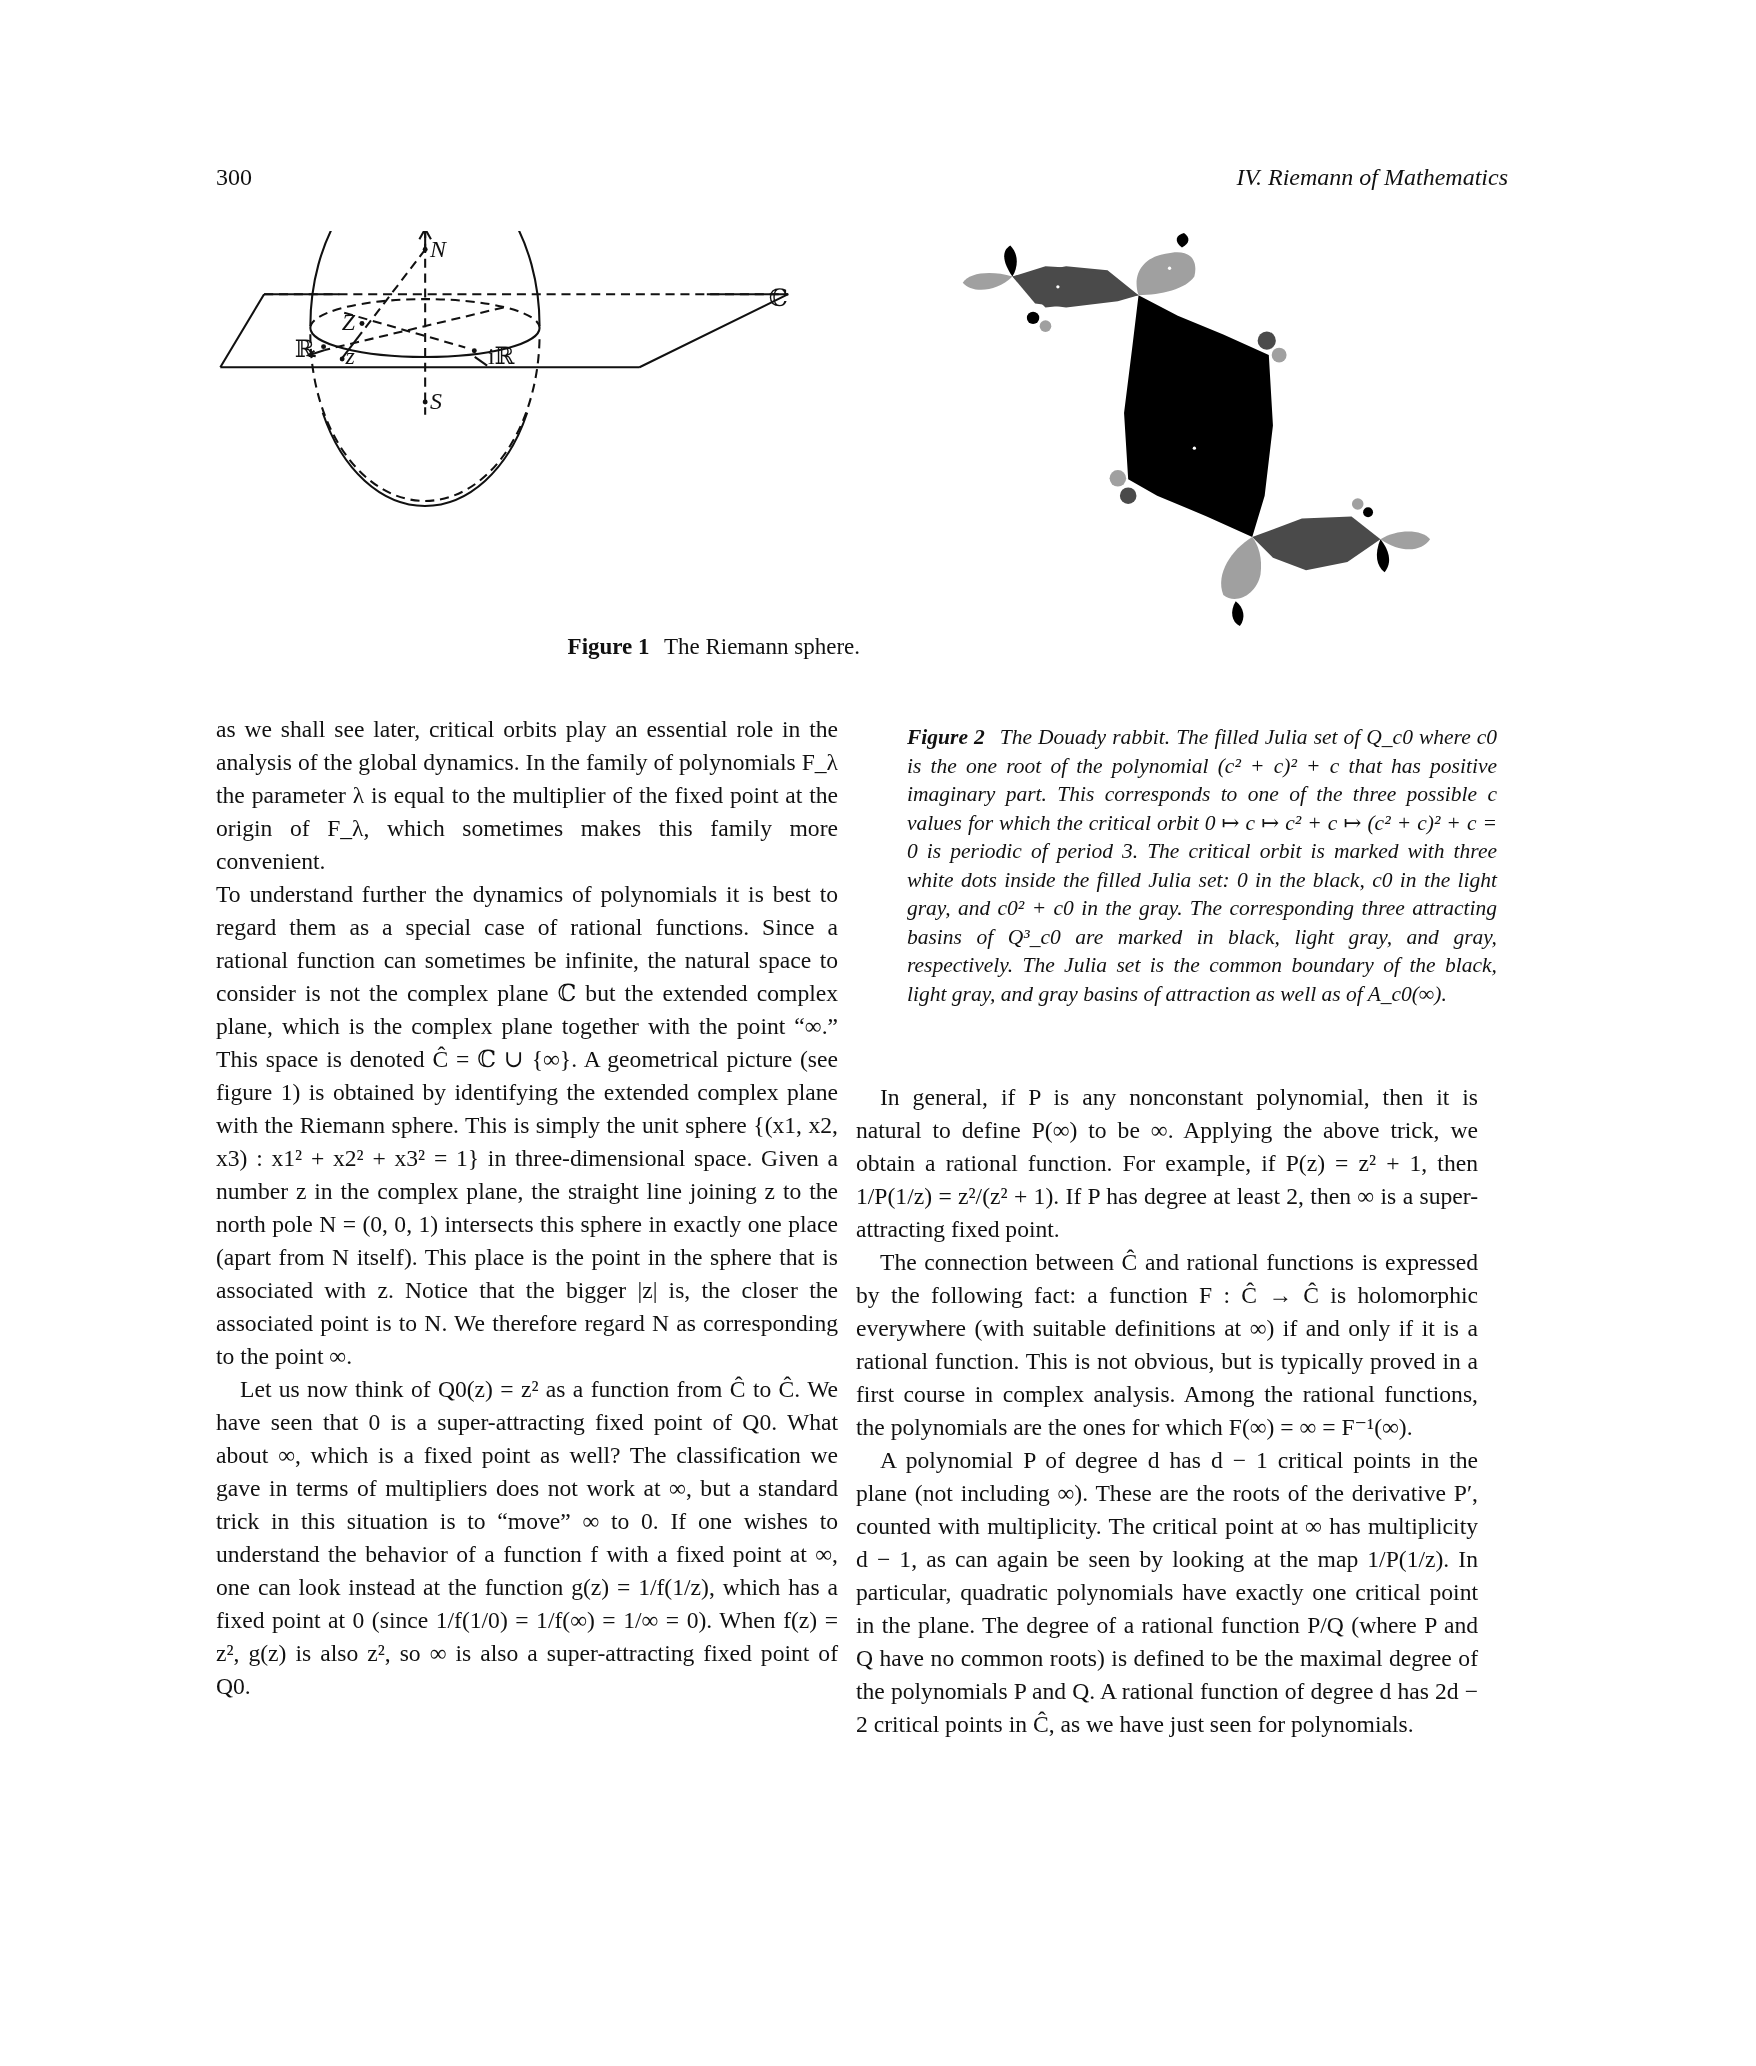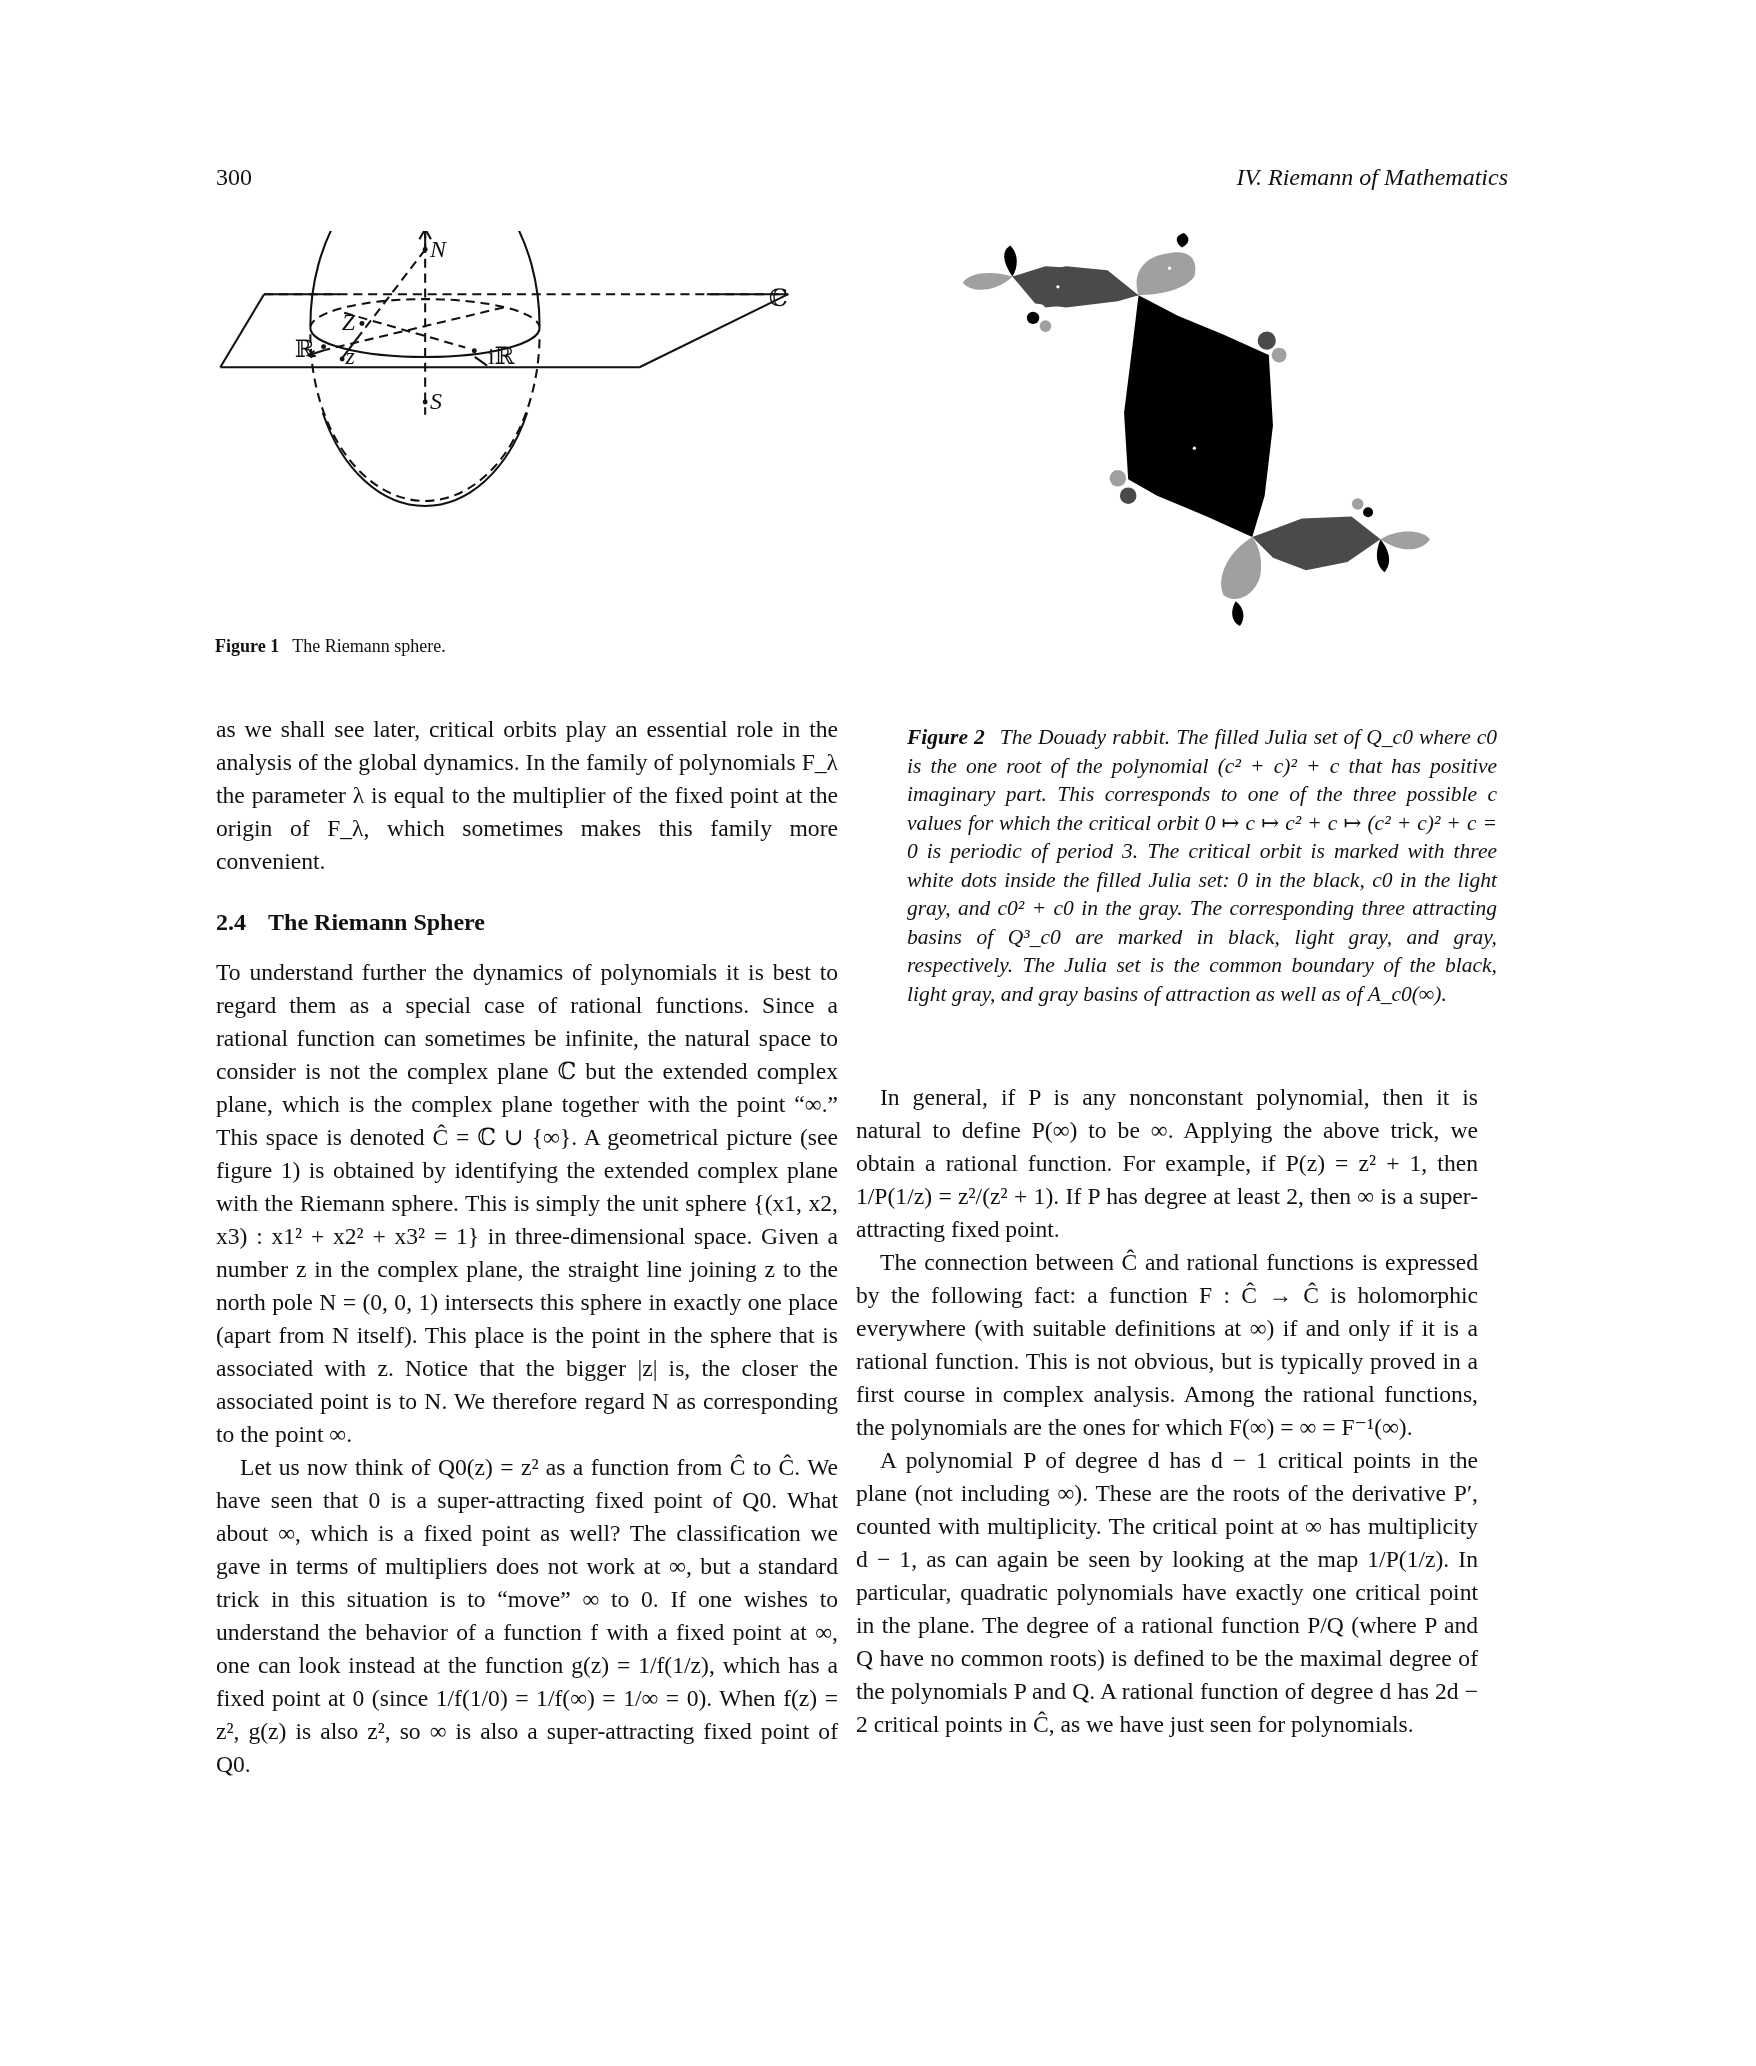--- a/index.html
+++ b/index.html
@@ -10,21 +10,21 @@
   .page-num { left:216px; }
   .head-title { right:248px; font-style:italic; }
   .col { position:absolute; width:622px; font-size:23.6px; line-height:33px; text-align:justify; }
   .col p { margin:0; }
   .col p.indent { text-indent:24px; }
   .col-left { left:216px; top:713px; }
   .col-right { left:856px; top:1081px; }
   .section-heading { font-weight:bold; font-size:24px; margin:28px 0 16.5px 0 !important; text-align:left; }
   .section-num { margin-right:16.5px; }
   .fig1 { left:215px; top:231px; width:645px; height:413px; }
-  .fig1-caption { left:215px; top:632px; width:645px; text-align:left; font-size:18px; line-height:29px; }
+  .fig1-caption { left:215px; top:632px; width:645px; text-align:right; font-size:23px; line-height:29px; }
   .fig-label { font-weight:bold; margin-right:9px; }
   .fig2 { left:909px; top:231px; width:579px; height:455px; }
   .fig2-caption { left:891px; top:707px; width:622px; font-size:21.5px; line-height:28.5px; text-align:justify; }
   .fig2-caption p { margin:16px;font-style:italic; }
 </style>
 </head>
 <body>
 
 <div class="abs running-head page-num">300</div>
 <div class="abs running-head head-title">IV.  Riemann of Mathematics</div>
@@ -123,24 +123,20 @@
 </svg>
 <div class="abs fig2-caption">
   <p>
     <span class="fig-label">Figure 2</span>
     <span>The Douady rabbit. The filled Julia set of Q_c0 where c0 is the one root of the polynomial (c² + c)² + c that has positive imaginary part. This corresponds to one of the three possible c values for which the critical orbit 0 ↦ c ↦ c² + c ↦ (c² + c)² + c = 0 is periodic of period 3. The critical orbit is marked with three white dots inside the filled Julia set: 0 in the black, c0 in the light gray, and c0² + c0 in the gray. The corresponding three attracting basins of Q³_c0 are marked in black, light gray, and gray, respectively. The Julia set is the common boundary of the black, light gray, and gray basins of attraction as well as of A_c0(∞).</span>
   </p>
 </div>
 
 <div class="col col-left">
   <p>as we shall see later, critical orbits play an essential role in the analysis of the global dynamics. In the family of polynomials F_λ the parameter λ is equal to the multiplier of the fixed point at the origin of F_λ, which sometimes makes this family more convenient.</p>
-  <p class="section-heading">
-    <span class="section-num">2.4</span>
-    <span>The Riemann Sphere</span>
-  </p>
   <p>To understand further the dynamics of polynomials it is best to regard them as a special case of rational functions. Since a rational function can sometimes be infinite, the natural space to consider is not the complex plane ℂ but the extended complex plane, which is the complex plane together with the point “∞.” This space is denoted Ĉ = ℂ ∪ {∞}. A geometrical picture (see figure 1) is obtained by identifying the extended complex plane with the Riemann sphere. This is simply the unit sphere {(x1, x2, x3) : x1² + x2² + x3² = 1} in three-dimensional space. Given a number z in the complex plane, the straight line joining z to the north pole N = (0, 0, 1) intersects this sphere in exactly one place (apart from N itself). This place is the point in the sphere that is associated with z. Notice that the bigger |z| is, the closer the associated point is to N. We therefore regard N as corresponding to the point ∞.</p>
   <p class="indent">Let us now think of Q0(z) = z² as a function from Ĉ to Ĉ. We have seen that 0 is a super-attracting fixed point of Q0. What about ∞, which is a fixed point as well? The classification we gave in terms of multipliers does not work at ∞, but a standard trick in this situation is to “move” ∞ to 0. If one wishes to understand the behavior of a function f with a fixed point at ∞, one can look instead at the function g(z) = 1/f(1/z), which has a fixed point at 0 (since 1/f(1/0) = 1/f(∞) = 1/∞ = 0). When f(z) = z², g(z) is also z², so ∞ is also a super-attracting fixed point of Q0.</p>
 </div>
 
 <div class="col col-right">
   <p class="indent">In general, if P is any nonconstant polynomial, then it is natural to define P(∞) to be ∞. Applying the above trick, we obtain a rational function. For example, if P(z) = z² + 1, then 1/P(1/z) = z²/(z² + 1). If P has degree at least 2, then ∞ is a super-attracting fixed point.</p>
   <p class="indent">The connection between Ĉ and rational functions is expressed by the following fact: a function F : Ĉ → Ĉ is holomorphic everywhere (with suitable definitions at ∞) if and only if it is a rational function. This is not obvious, but is typically proved in a first course in complex analysis. Among the rational functions, the polynomials are the ones for which F(∞) = ∞ = F⁻¹(∞).</p>
   <p class="indent">A polynomial P of degree d has d − 1 critical points in the plane (not including ∞). These are the roots of the derivative P′, counted with multiplicity. The critical point at ∞ has multiplicity d − 1, as can again be seen by looking at the map 1/P(1/z). In particular, quadratic polynomials have exactly one critical point in the plane. The degree of a rational function P/Q (where P and Q have no common roots) is defined to be the maximal degree of the polynomials P and Q. A rational function of degree d has 2d − 2 critical points in Ĉ, as we have just seen for polynomials.</p>
 </div>
 

